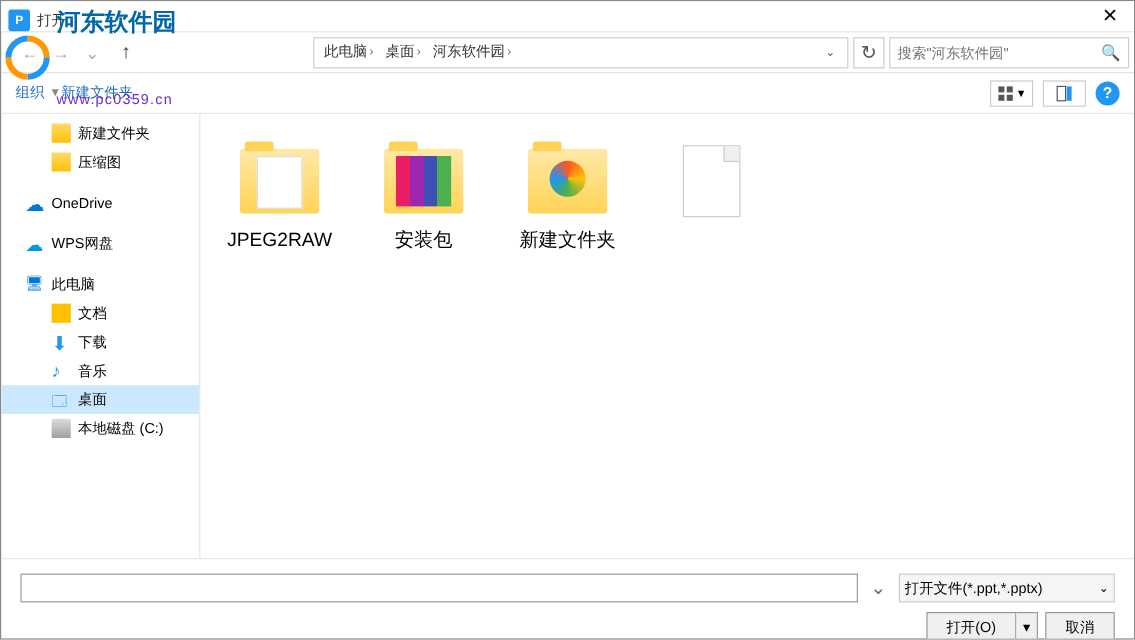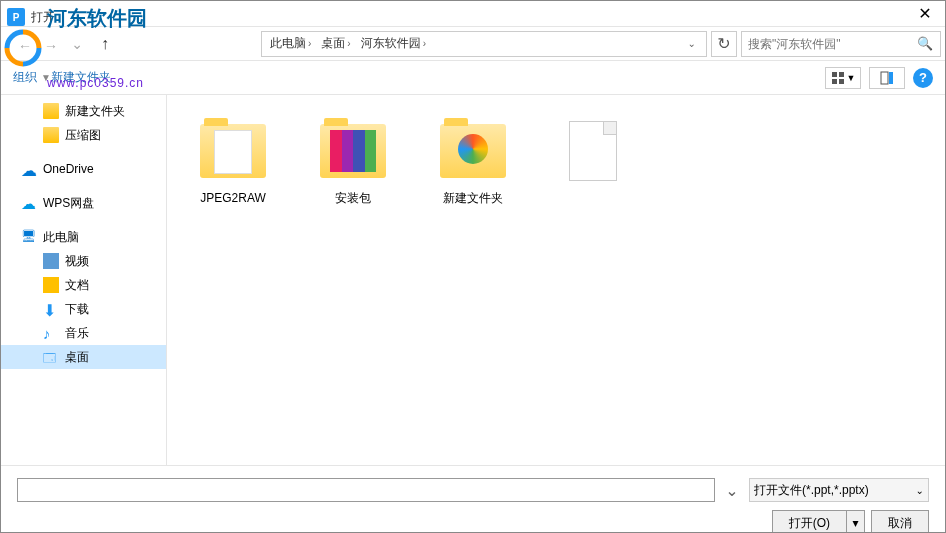--- a/index.html
+++ b/index.html
@@ -62,21 +62,21 @@
 
 .content { flex: 1; padding: 16px; display: flex; gap: 20px; align-items: flex-start; }
 .file-item { width: 100px; display: flex; flex-direction: column; align-items: center; gap: 4px; cursor: pointer; padding: 4px; }
 .file-thumb { width: 72px; height: 72px; display: flex; align-items: center; justify-content: center; }
 .folder-big { width: 66px; height: 54px; background: linear-gradient(#ffe9a8, #ffd355); border-radius: 3px; position: relative; }
 .folder-big::before { content: ''; position: absolute; top: -6px; left: 4px; width: 24px; height: 8px; background: #ffd355; border-radius: 2px 2px 0 0; }
 .folder-big.has-paper::after { content: ''; position: absolute; top: 6px; left: 14px; width: 36px; height: 42px; background: #fff; border: 1px solid #ddd; }
 .folder-pinwheel::after { content: ''; position: absolute; top: 10px; left: 18px; width: 30px; height: 30px; background: conic-gradient(#ff5722, #ffc107, #4caf50, #2196f3, #ff5722); border-radius: 50%; }
 .doc-thumb { width: 48px; height: 60px; background: #fff; border: 1px solid #ccc; position: relative; }
 .doc-thumb::before { content: ''; position: absolute; top: 0; right: 0; width: 12px; height: 12px; background: #f0f0f0; border-left: 1px solid #ccc; border-bottom: 1px solid #ccc; }
-.file-label { font-size: 12px; text-align: center; word-break: break-all; line-height: 1.3; }
+.file-label { font-size: 16px; text-align: center; word-break: break-all; line-height: 1.3; }
 
 .footer { border-top: 1px solid #e5e5e5; padding: 12px 16px; }
 .footer-row { display: flex; align-items: center; gap: 8px; margin-bottom: 8px; }
 .footer-label { font-size: 12px; width: 180px; text-align: right; }
 .filename-input { flex: 1; height: 24px; border: 1px solid #999; padding: 0 6px; font-size: 12px; }
 .filetype-select { width: 180px; height: 24px; border: 1px solid #ccc; font-size: 12px; padding: 0 4px; background: #f5f5f5; display: flex; align-items: center; justify-content: space-between; cursor: pointer; }
 .footer-btns { display: flex; justify-content: flex-end; gap: 6px; margin-top: 4px; }
 .btn { height: 26px; border: 1px solid #999; background: #f0f0f0; font-size: 12px; padding: 0 16px; cursor: pointer; display: flex; align-items: center; }
 .btn-split { display: flex; }
 .btn-split .btn { border-radius: 0; }
@@ -182,38 +182,38 @@
       <div class="tree-item">
         <span class="tree-icon wps-icon">☁</span>
         <span>WPS网盘</span>
       </div>
       <div style="height: 10px;"></div>
       <div class="tree-item">
         <span class="tree-icon pc-icon">🖥</span>
         <span>此电脑</span>
       </div>
       <div class="tree-item indent1">
-        <div class="tree-icon video-icon"></div>
-        <span>视频</span>
-      </div>
-      <div class="tree-item indent1">
         <div class="tree-icon doc-icon"></div>
         <span>文档</span>
       </div>
       <div class="tree-item indent1">
         <span class="tree-icon dl-icon">⬇</span>
         <span>下载</span>
       </div>
       <div class="tree-item indent1">
         <span class="tree-icon music-icon">♪</span>
         <span>音乐</span>
       </div>
       <div class="tree-item indent1 selected">
         <span class="tree-icon desktop-icon">🗔</span>
         <span>桌面</span>
+      </div>
+      <div class="tree-item indent1">
+        <div class="tree-icon disk-icon"></div>
+        <span>本地磁盘 (C:)</span>
       </div>
     </div>
   <div class="content" id="content">
       <div class="file-item">
         <div class="file-thumb">
           <div class="folder-big has-paper"></div>
         </div>
         <div class="file-label">JPEG2RAW</div>
       </div>
       <div class="file-item">

